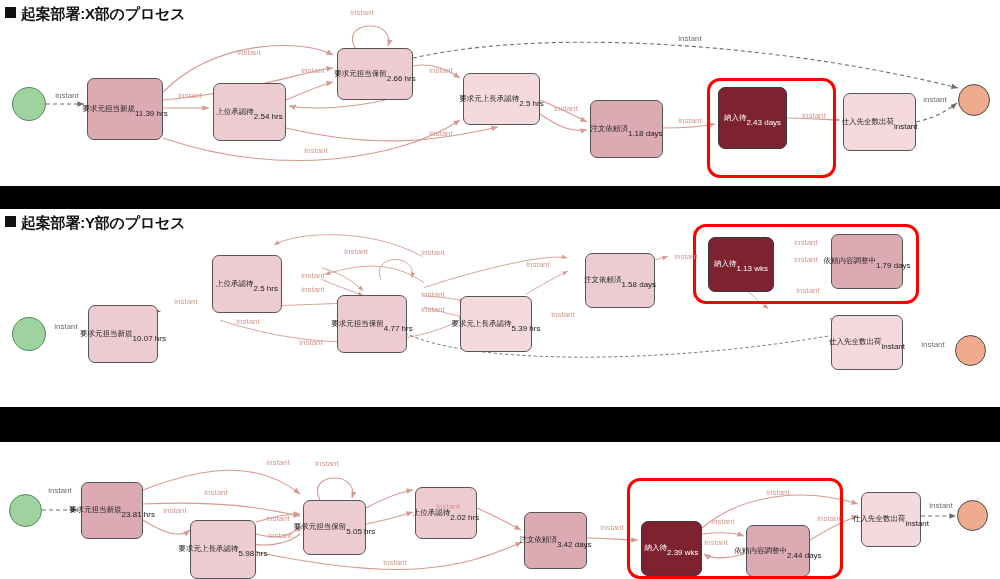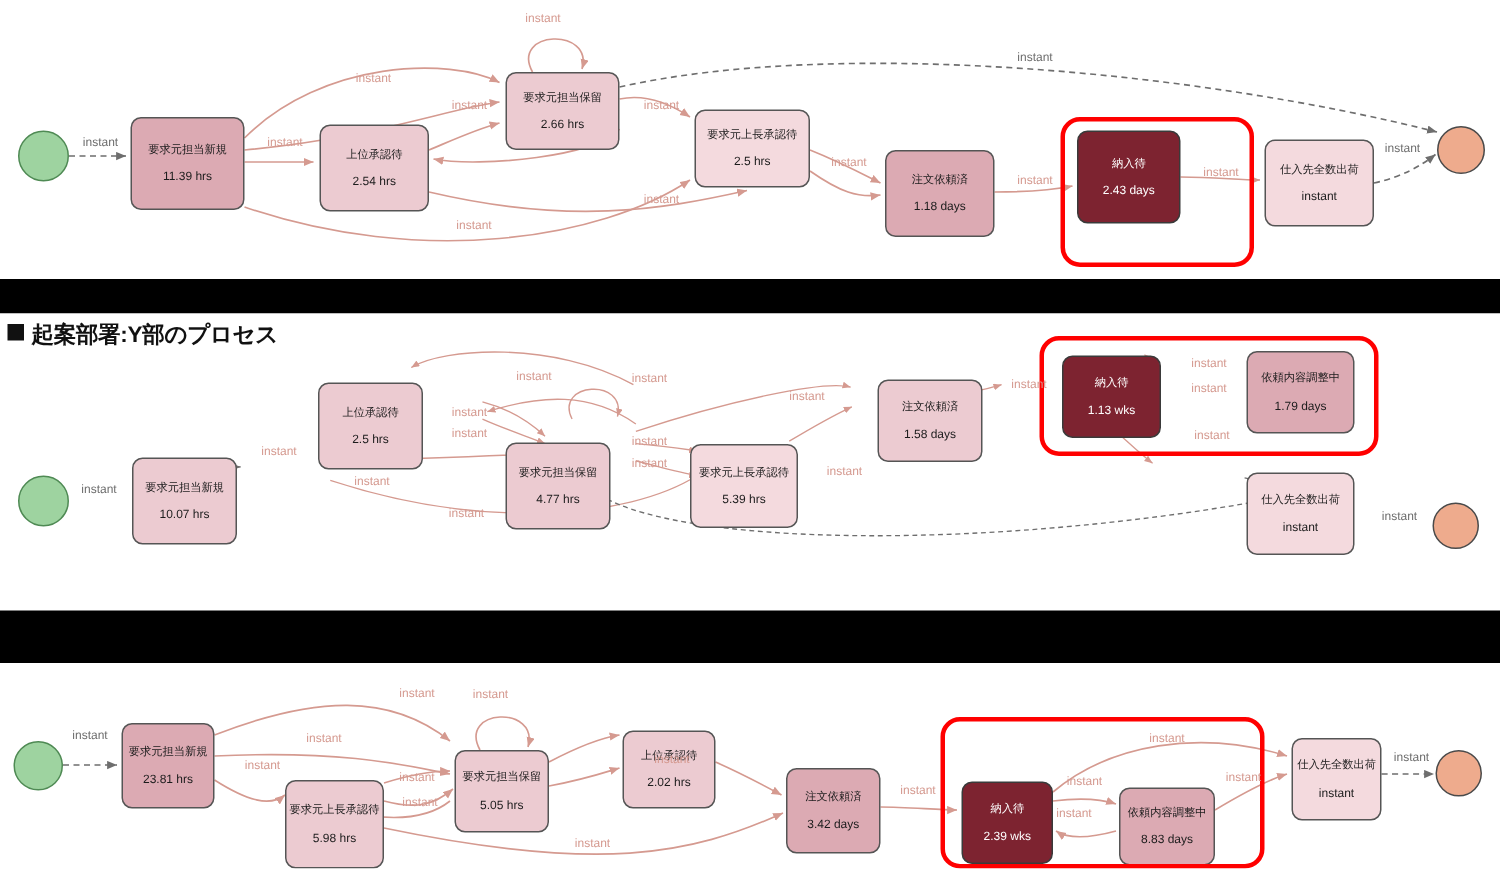--- a/index.html
+++ b/index.html
@@ -22,21 +22,21 @@
     font-family:"Liberation Sans","DejaVu Sans",sans-serif;
   }
   .panel-title .sq{display:inline-block;width:11px;height:11px;background:#111;margin-right:5px;vertical-align:1px;}
 
   .svg-layer{position:absolute;left:0;top:0;width:1000px;height:100%;}
 
   
   .node{
     position:absolute;box-sizing:border-box;
     border:1px solid #555;border-radius:7px;
-    display:flex;flex-direction:column;align-items:center;justify-content:center;
+    display:flex;flex-direction:row;align-items:center;justify-content:center;
     text-align:center;line-height:1.15;
   }
   .node .nm{font-size:7.5px;color:#1c1c1c;white-space:nowrap;}
   .node .dur{font-size:8px;color:#1c1c1c;margin-top:9px;white-space:nowrap;}
   .node.shade-0{background:#f4dade;}
   .node.shade-1{background:#eccbd1;}
   .node.shade-2{background:#dcaab3;}
   .node.shade-4{background:#7d2330;border-color:#3a3a3a;}
   .node.shade-4 .nm,.node.shade-4 .dur{color:#ffffff;}
 
@@ -53,20 +53,23 @@
   .edgelabel{
     position:absolute;font-size:8px;color:#d59a90;white-space:nowrap;
     transform:translate(-50%,-50%);
   }
   .edgelabel.grey{color:#6e6e6e;}
 </style>
 </head>
 <body>
 
 <div class="panel" id="panel-1">
+  <div class="panel-title">
+    <span class="sq"></span><span>起案部署:X部のプロセス</span>
+  </div>
 
   <svg class="svg-layer" viewBox="0 0 1000 186">
     <defs>
       <marker id="ah-p" markerWidth="7" markerHeight="7" refX="6" refY="2.5" orient="auto">
         <path d="M0,0 L6,2.5 L0,5 z" fill="#d59a90"></path>
       </marker>
       <marker id="ah-g" markerWidth="7" markerHeight="7" refX="6" refY="2.5" orient="auto">
         <path d="M0,0 L6,2.5 L0,5 z" fill="#6e6e6e"></path>
       </marker>
     </defs>
@@ -282,21 +285,21 @@
   <div class="node shade-2" style="left:524px;top:70px;width:63px;height:57px;">
     <div class="nm">注文依頼済</div>
     <div class="dur">3.42 days</div>
   </div>
   <div class="node shade-4" style="left:641px;top:79px;width:61px;height:55px;">
     <div class="nm">納入待</div>
     <div class="dur">2.39 wks</div>
   </div>
   <div class="node shade-2" style="left:746px;top:83px;width:64px;height:52px;">
     <div class="nm">依頼内容調整中</div>
-    <div class="dur">8.83 days</div>
+    <div class="dur">2.44 days</div>
   </div>
   <div class="node shade-0" style="left:861px;top:50px;width:60px;height:55px;">
     <div class="nm">仕入先全数出荷</div>
     <div class="dur">instant</div>
   </div>
 
   <div class="hlbox" style="left:627px;top:36px;width:216px;height:101px;"></div>
 
   <div class="edgelabel grey" style="left:60px;top:48px;">instant</div>
   <div class="edgelabel" style="left:216px;top:50px;">instant</div>

